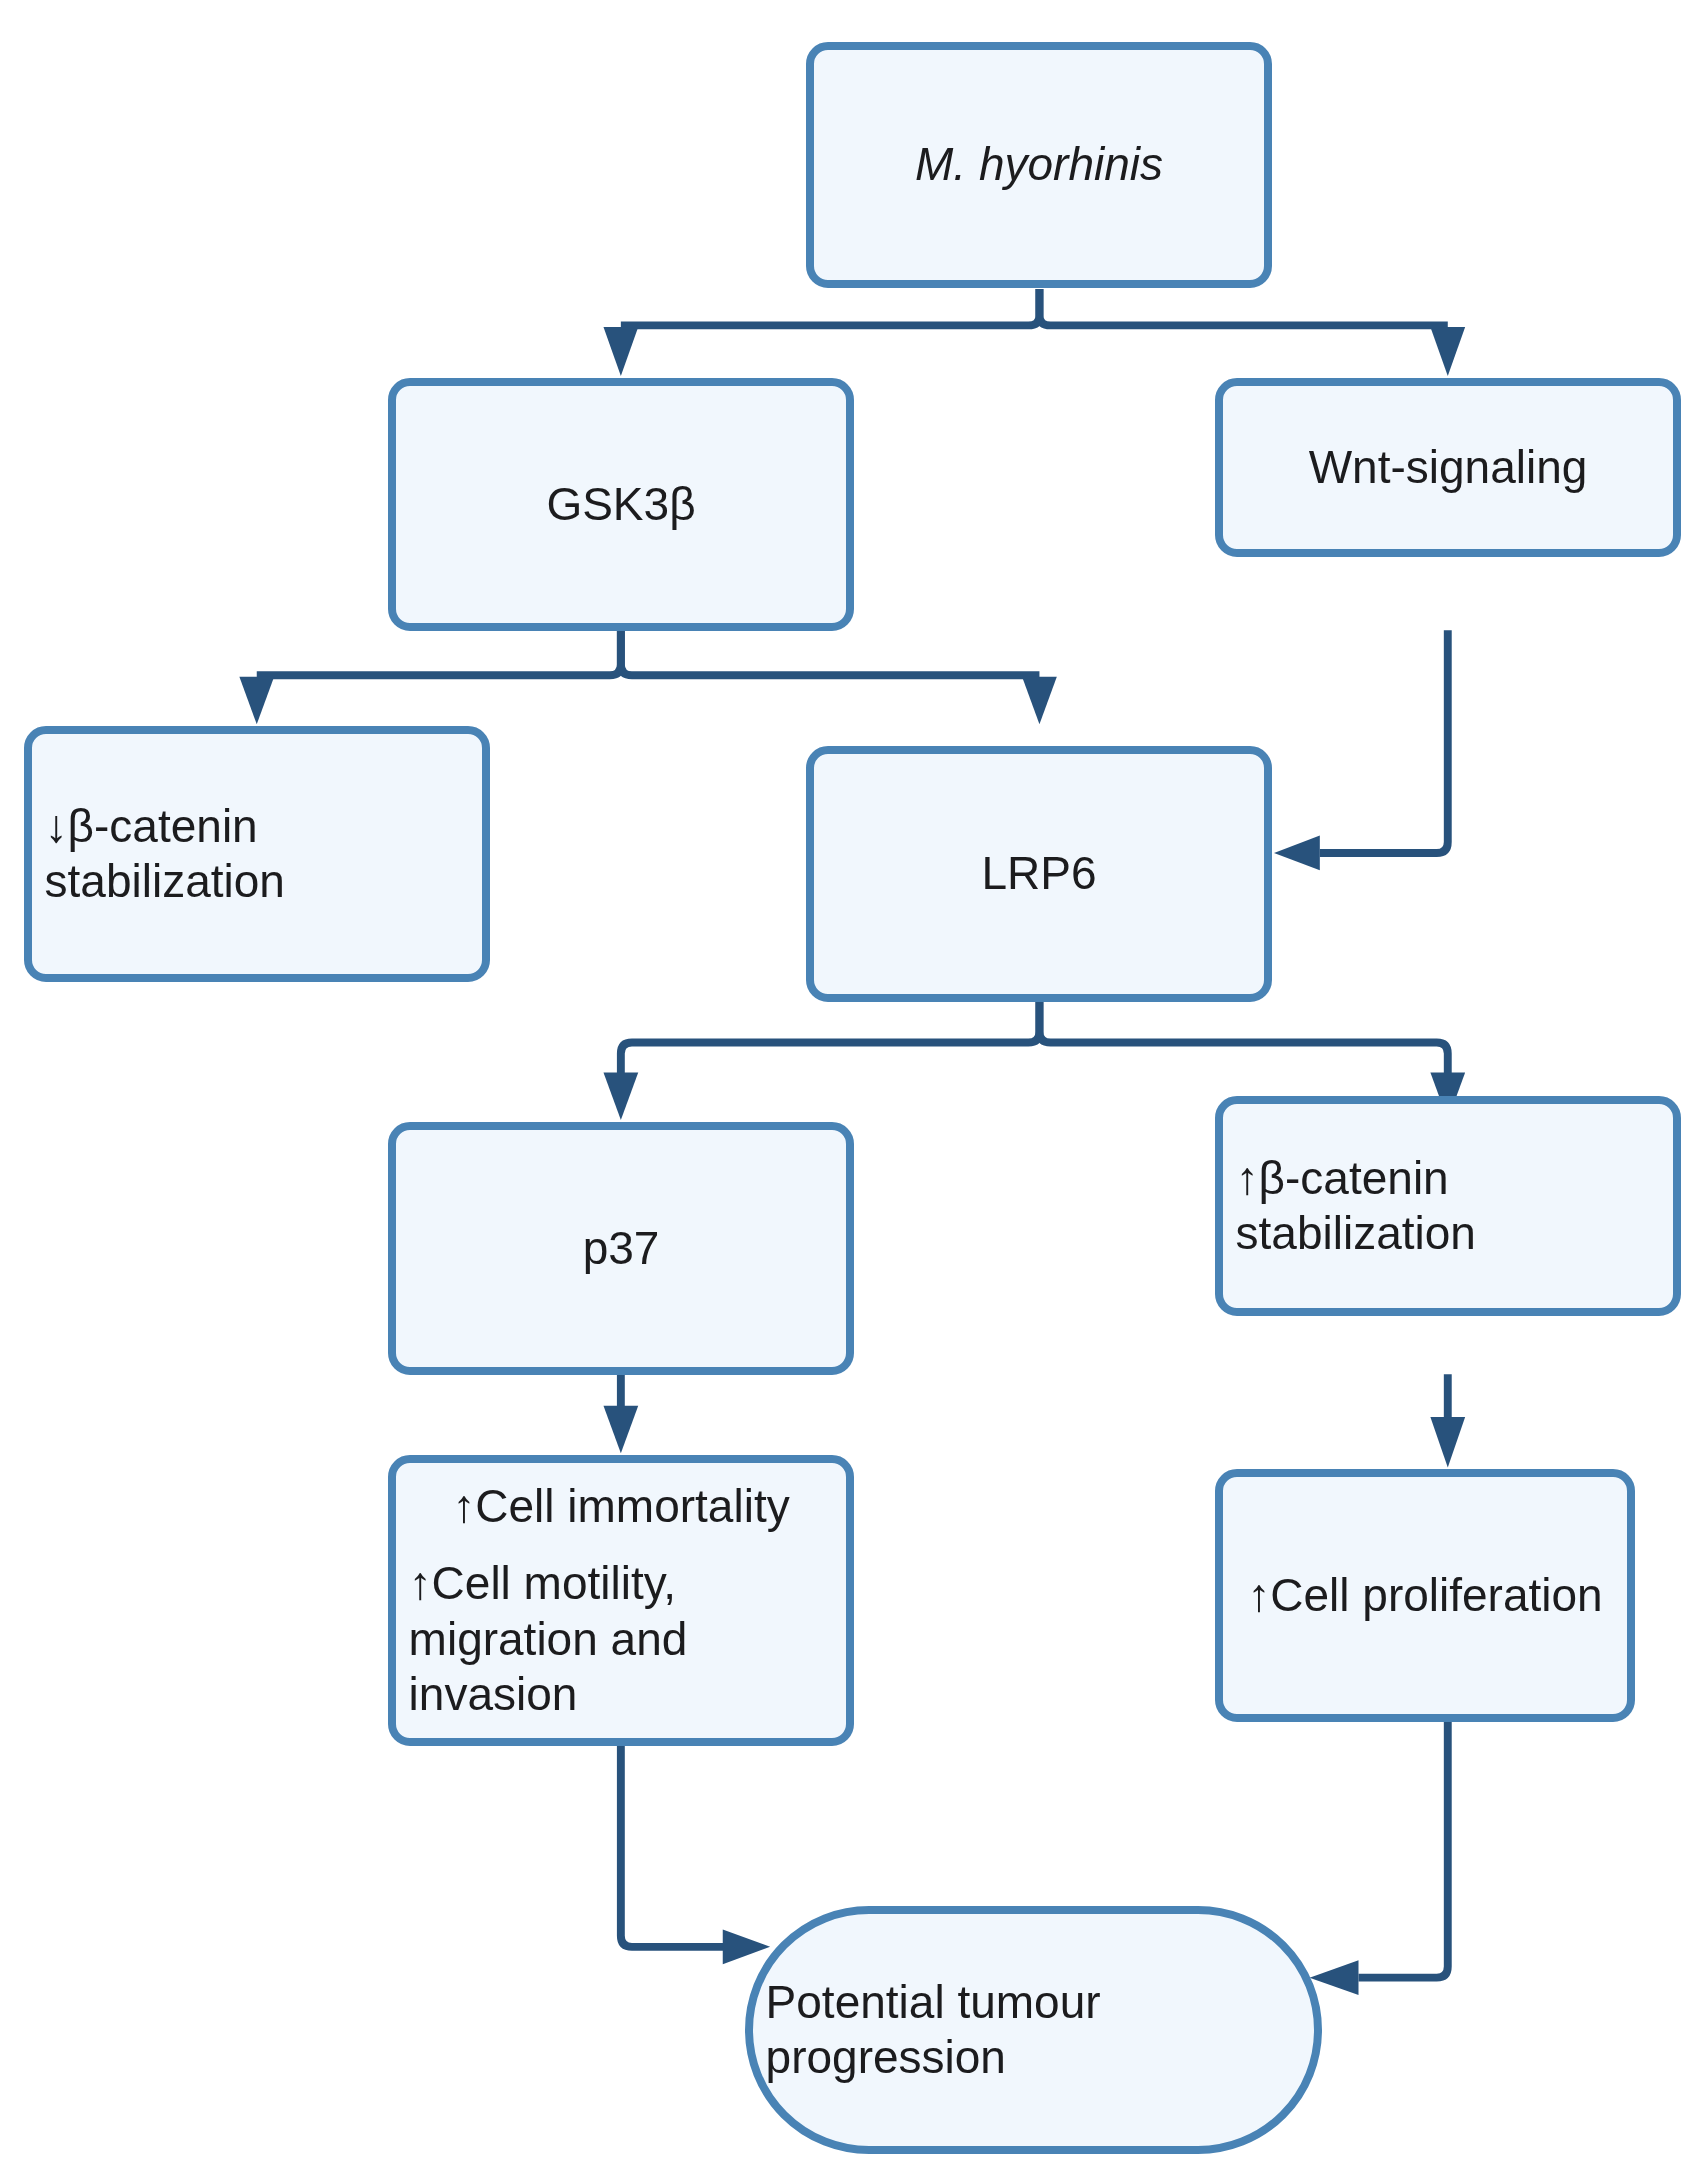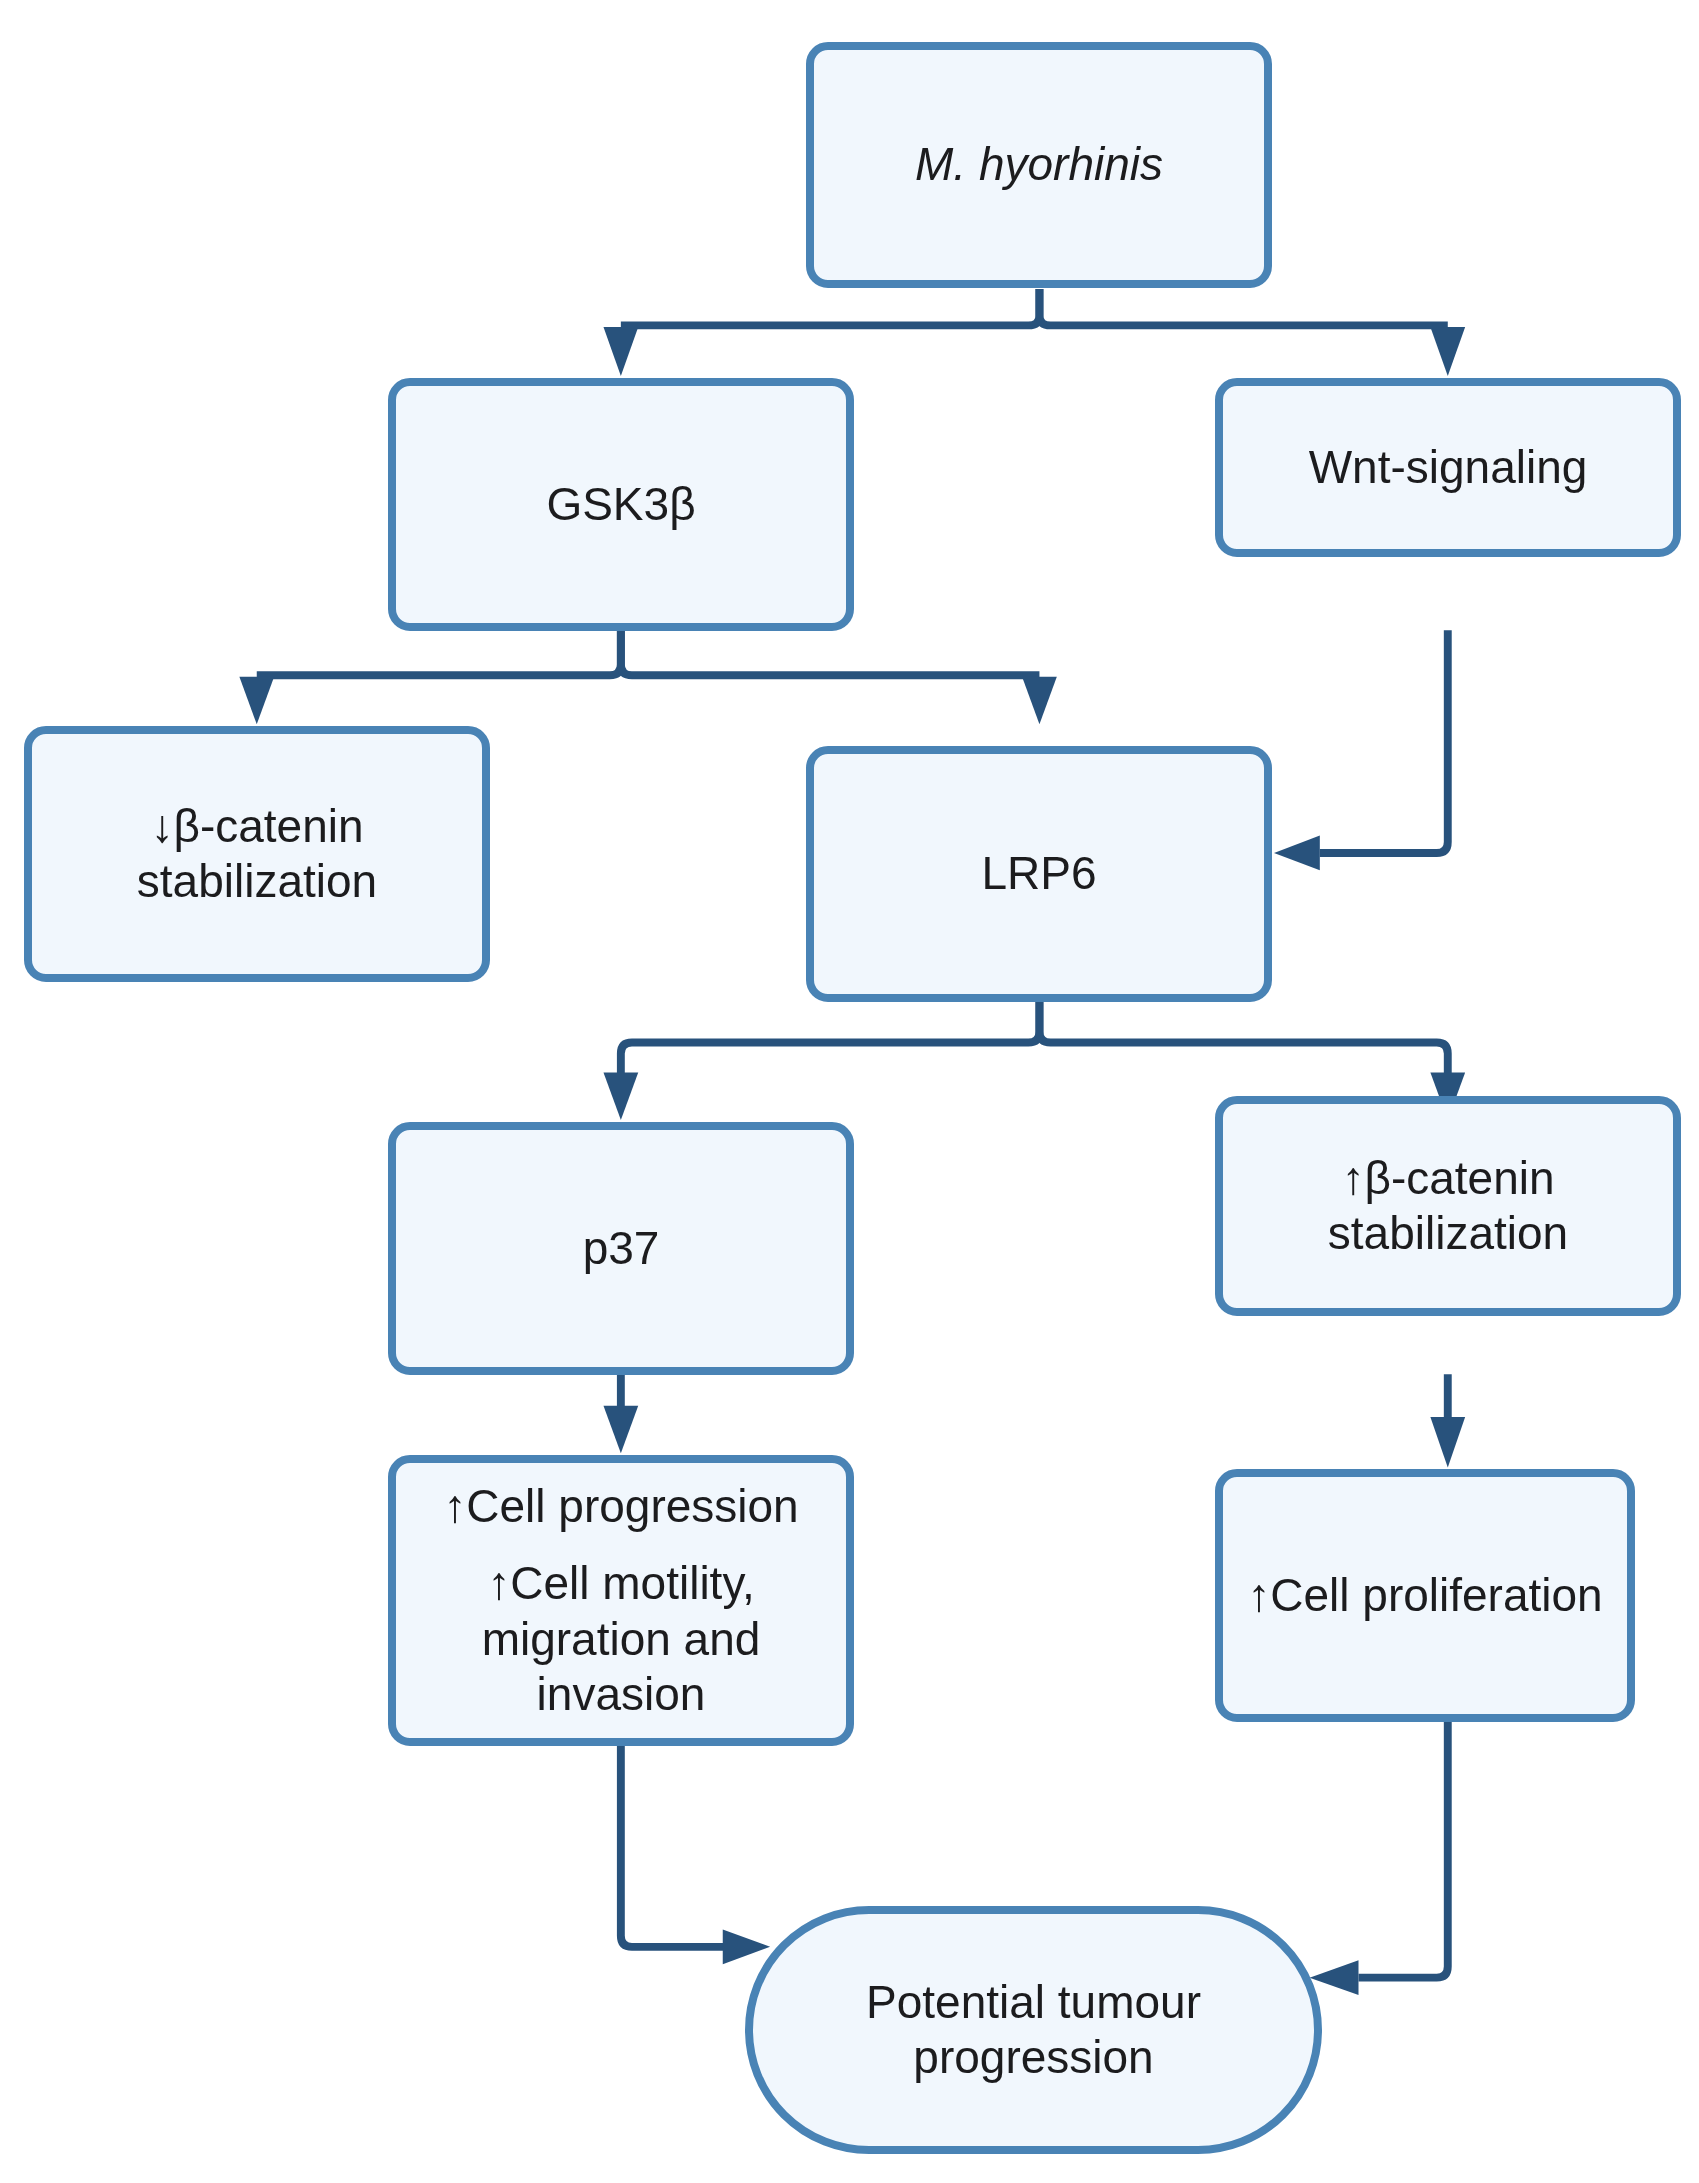--- a/index.html
+++ b/index.html
@@ -24,21 +24,20 @@
   .node{
     position:absolute;
     box-sizing:border-box;
     background:var(--box-fill);
     border:8px solid var(--box-border);
     border-radius:22px;
     display:flex;
     flex-direction:column;
     align-items:center;
     justify-content:center;
-    text-align:center;
     font-size:46px;
     line-height:1.2;
     padding:8px 12.6px;
   }
   .node .lbl{display:block;}
   .italic{font-style:italic;}
   .stadium{border-radius:126px;font-size:46px;}
   .n-mhyo   {left:806px;top:42px;  width:466px;height:246px;}
   .n-gsk    {left:388px; top:378px; width:466px;height:253px;}
   .n-wnt    {left:1215px;top:378px; width:466px;height:179px;}
@@ -110,21 +109,21 @@
 
   <div class="node n-p37">
     <span class="lbl">p37</span>
   </div>
 
   <div class="node n-ubcat">
     <span class="lbl">↑β-catenin stabilization</span>
   </div>
 
   <div class="node n-immort">
-    <span class="lbl">↑Cell progression</span>
+    <span class="lbl">↑Cell immortality</span>
     <span class="lbl">↑Cell motility, migration and invasion</span>
   </div>
 
   <div class="node n-prolif">
     <span class="lbl">↑Cell proliferation</span>
   </div>
 
   <div class="node n-tumour stadium">
     <span class="lbl">Potential tumour progression</span>
   </div>

